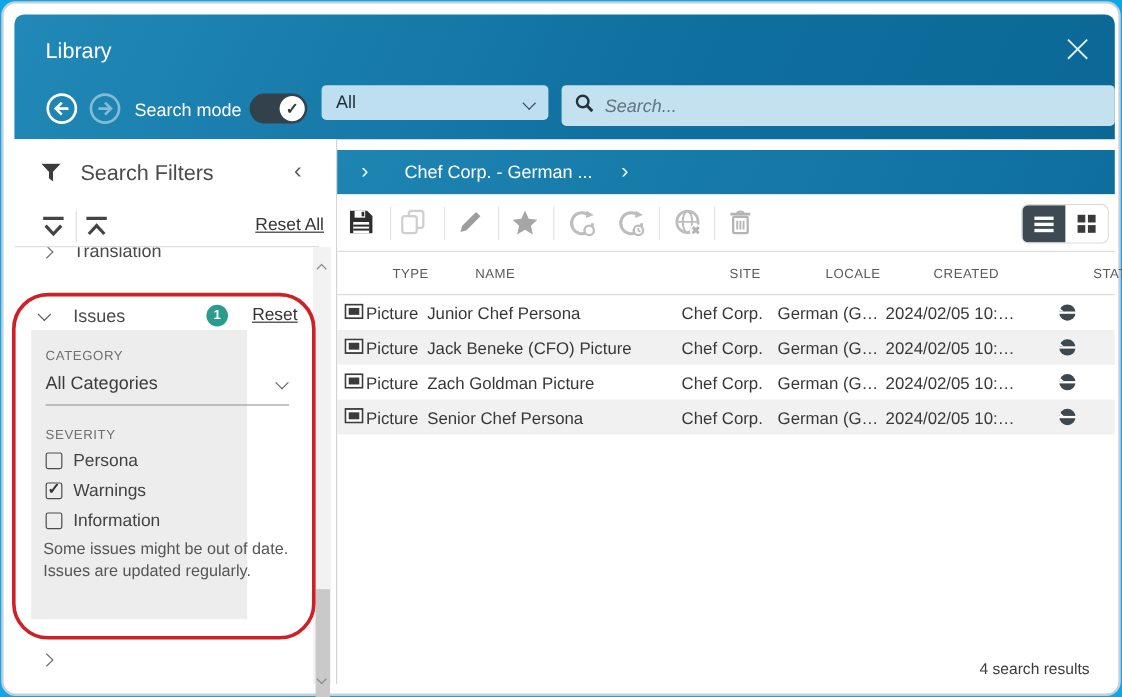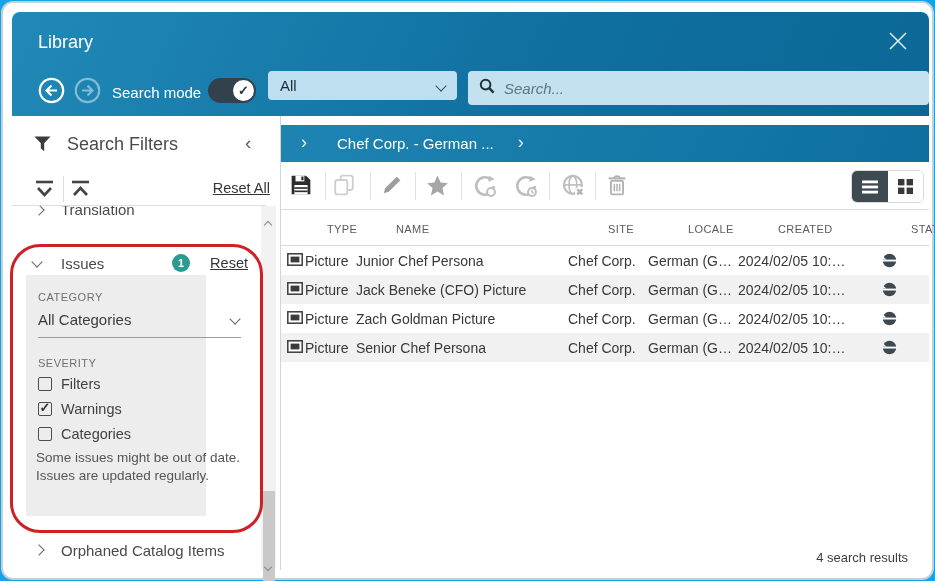--- a/index.html
+++ b/index.html
@@ -191,37 +191,36 @@
         <div class="issues-box">
           <span class="cap-label" style="left:12px; top:16px;">CATEGORY</span>
           <div class="cat-select">
             <span>All Categories</span>
             <span class="chev down"></span>
           </div>
           <span class="cap-label" style="left:12px; top:82px;">SEVERITY</span>
 
           <div class="cb-row" style="top:101px;">
             <span class="cb"></span>
-            <span class="cb-lbl">Filters</span>
+            <span class="cb-lbl">Persona</span>
           </div>
           <div class="cb-row" style="top:126px;">
             <span class="cb checked"></span>
             <span class="cb-lbl">Warnings</span>
           </div>
           <div class="cb-row" style="top:151px;">
             <span class="cb"></span>
-            <span class="cb-lbl">Categories</span>
+            <span class="cb-lbl">Information</span>
           </div>
 
           <div class="note">Some issues might be out of date. Issues are updated regularly.</div>
         </div>
 
         <div class="sec-row" style="top:334px;">
           <span class="chev right" style="position:absolute; left:23px; top:6px;"></span>
-          <span class="lbl">Orphaned Catalog Items</span>
         </div>
       </div>
 
       <div class="sb-track">
         <span class="sb-arrow" style="top:8px;"><span class="chev up"></span></span>
         <div class="sb-thumb"></div>
         <span class="sb-arrow" style="top:350px;"><span class="chev down"></span></span>
       </div>
     </div>
 

